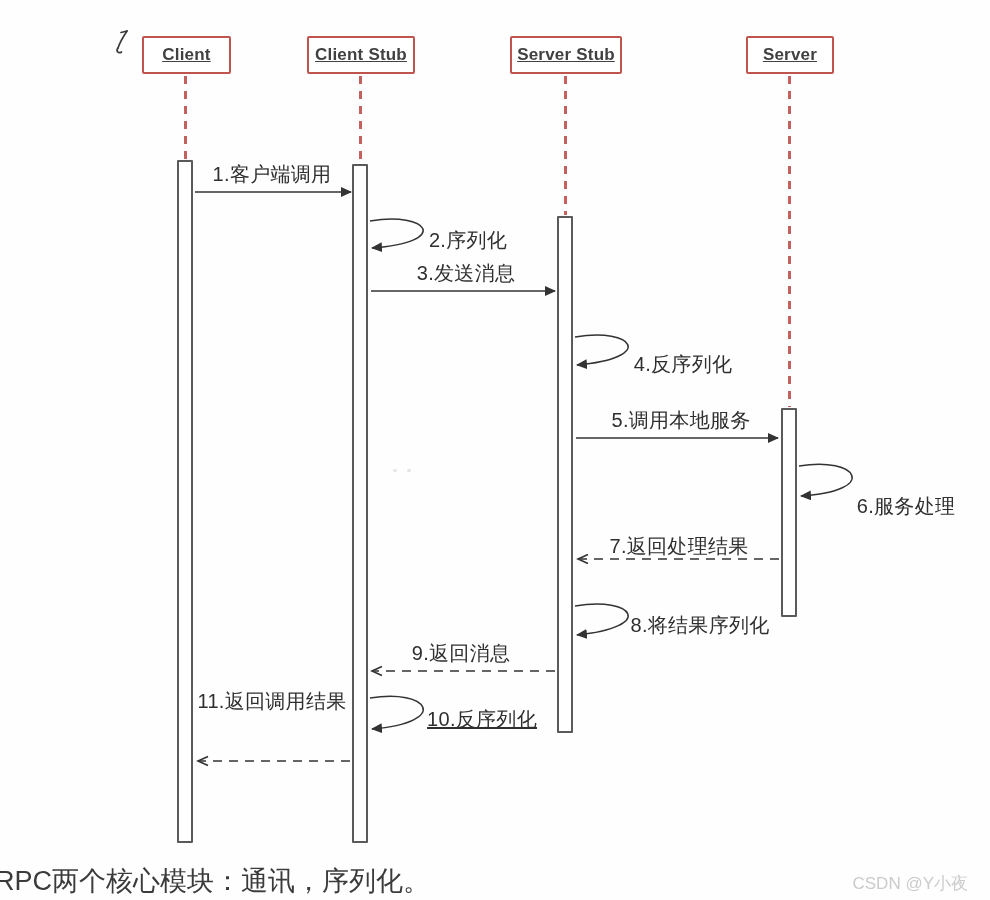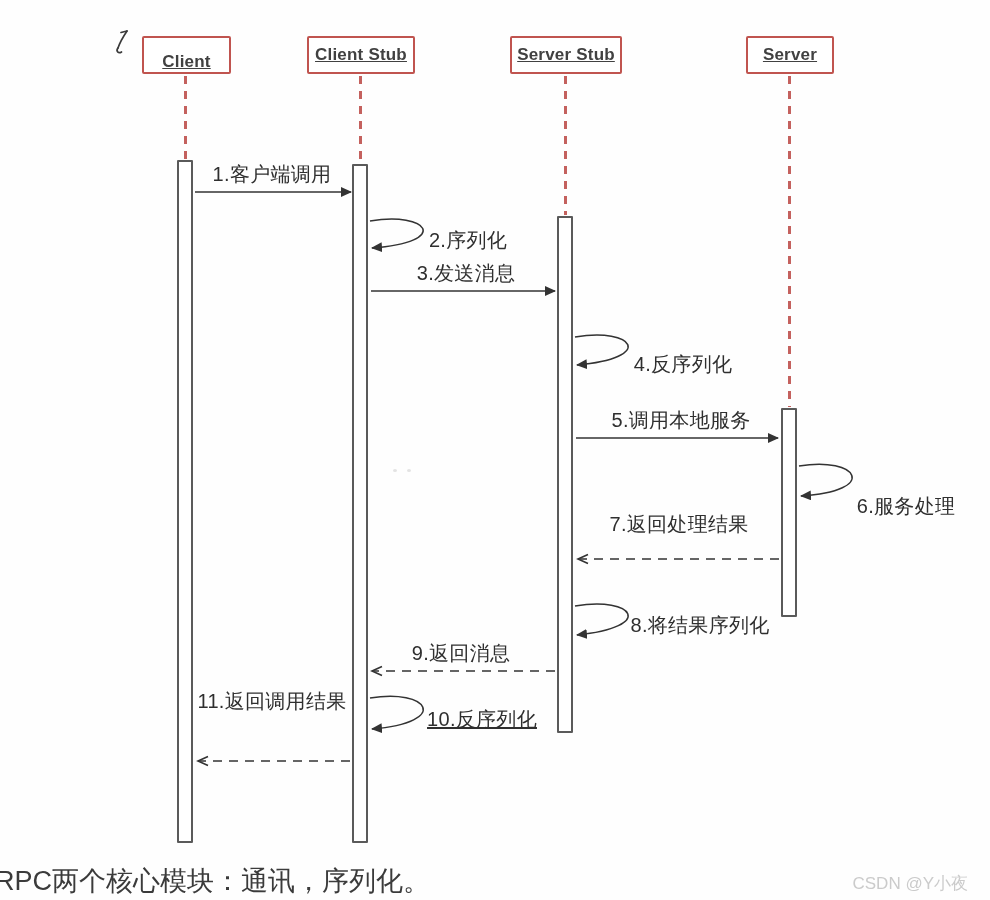--- a/index.html
+++ b/index.html
@@ -14,21 +14,21 @@
   .pbox{
     position:absolute;top:36px;height:38px;
     border:2px solid #c0544f;border-radius:2px;background:#fff;
     display:flex;align-items:center;justify-content:center;
     box-sizing:border-box;
   }
   .pbox span{
     color:#414141;font-size:17px;font-weight:600;
     text-decoration:underline;letter-spacing:.2px;white-space:nowrap;
   }
-  .pbox.client{left:142px;width:89px;align-items:flex-end;}
+  .pbox.client{left:142px;width:89px;}
   .pbox.client-stub{left:307px;width:108px;}
   .pbox.server-stub{left:510px;width:112px;}
   .pbox.server{left:746px;width:88px;}
 
   
   .lifeline{
     position:absolute;width:3px;
     background:repeating-linear-gradient(to bottom,#c4615e 0 8px,transparent 8px 15px);
   }
   .ll-client{left:184px;top:76px;height:84px;}
@@ -52,21 +52,21 @@
   .msg{
     position:absolute;transform:translateX(-50%);
     color:#2f2f2f;font-size:20px;white-space:nowrap;letter-spacing:.3px;
   }
   .m1{left:272px;top:161px;}
   .m2{left:468px;top:227px;}
   .m3{left:466px;top:260px;}
   .m4{left:683px;top:343px;margin-top:8px;}
   .m5{left:681px;top:407px;}
   .m6{left:906px;top:474px;margin-top:19px;}
-  .m7{left:679px;top:511px;}
+  .m7{left:679px;top:533px;}
   .m8{left:700px;top:612px;}
   .m9{left:461px;top:640px;}
   .m10{left:482px;top:706px;text-decoration:underline;}
   .m11{left:272px;top:688px;}
 
   .dot{position:absolute;width:4px;height:3px;background:#e3e3e3;border-radius:50%;}
   .dot1{left:393px;top:469px;}
   .dot2{left:407px;top:469px;}
 
   .caption{

